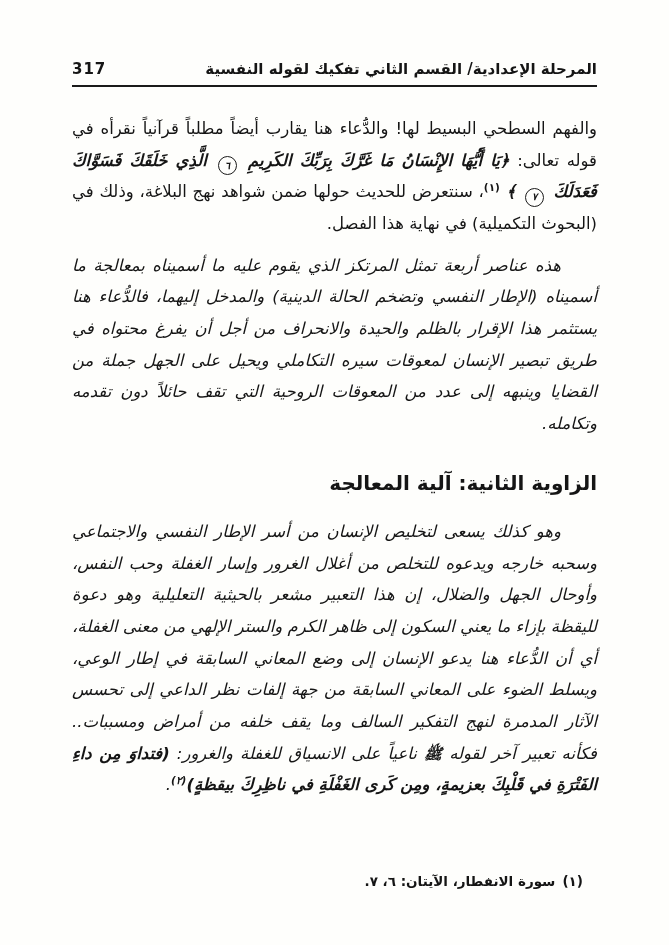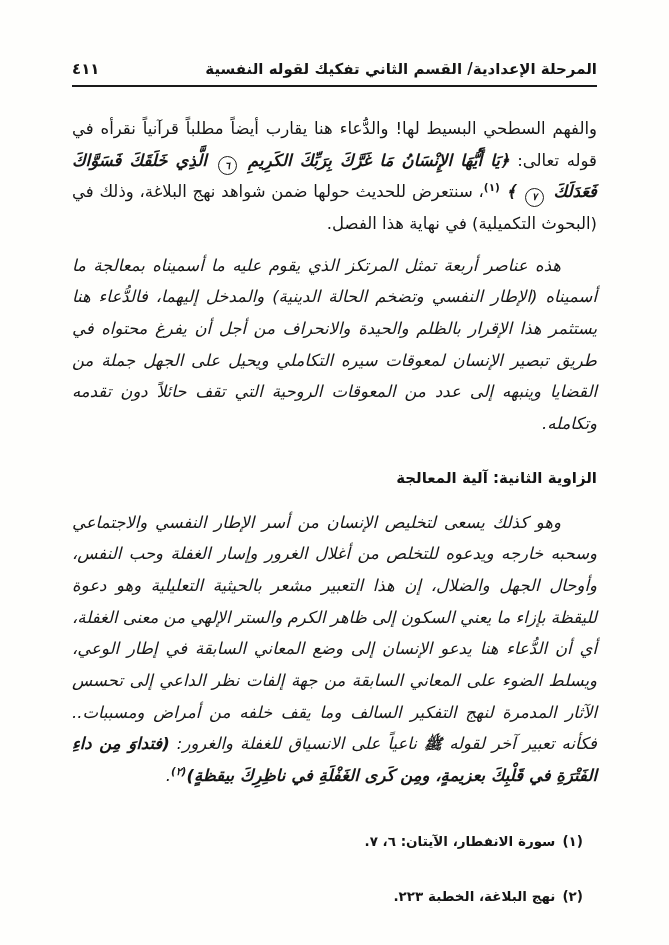--- a/index.html
+++ b/index.html
@@ -52,21 +52,21 @@
     line-height: 1;
   }
   .fn-ref {
     font-size: 10.5px;
     font-weight: bold;
     vertical-align: super;
     line-height: 0;
   }
   .section-heading {
     font-weight: bold;
-    font-size: 15px;
+    font-size: 20px;
     margin: 24px 0 14px 0;
   }
   .hadith { font-weight: bold; }
   .pbuh { font-weight: bold; font-size: 15px; }
   .footnotes {
     margin-top: auto;
     font-size: 13.5px;
     font-weight: bold;
     line-height: 2.3;
     padding-right: 14px;
@@ -74,21 +74,21 @@
   .footnote { display: block; margin-top: 24px; }
   .fn-marker { margin-inline-end: 7px; }
 </style>
 </head>
 <body>
 
 <div class="page">
 
   <div class="header">
     <span class="header-title">المرحلة الإعدادية/ القسم الثاني تفكيك لقوله النفسية</span>
-    <span class="page-number">٤١١</span>
+    <span class="page-number">317</span>
   </div>
 
   <div class="body-text">
 
     <p>
       <span>والفهم السطحي البسيط لها! والدُّعاء هنا يقارب أيضاً مطلباً قرآنياً نقرأه في قوله تعالى: </span>
       <span class="quran">
         <span>﴿يَا أَيُّهَا الإِنْسَانُ مَا غَرَّكَ بِرَبِّكَ الكَرِيمِ</span>
         <span class="ayah-badge">٦</span>
         <span>الَّذِي خَلَقَكَ فَسَوَّاكَ فَعَدَلَكَ</span>
@@ -106,18 +106,15 @@
     <p class="indent">
       <span>وهو كذلك يسعى لتخليص الإنسان من أسر الإطار النفسي والاجتماعي وسحبه خارجه ويدعوه للتخلص من أغلال الغرور وإسار الغفلة وحب النفس، وأوحال الجهل والضلال، إن هذا التعبير مشعر بالحيثية التعليلية وهو دعوة لليقظة بإزاء ما يعني السكون إلى ظاهر الكرم والستر الإلهي من معنى الغفلة، أي أن الدُّعاء هنا يدعو الإنسان إلى وضع المعاني السابقة في إطار الوعي، ويسلط الضوء على المعاني السابقة من جهة إلفات نظر الداعي إلى تحسس الآثار المدمرة لنهج التفكير السالف وما يقف خلفه من أمراض ومسببات.. فكأنه تعبير آخر لقوله </span><span class="pbuh">ﷺ</span><span> ناعياً على الانسياق للغفلة والغرور: </span><span class="hadith">(فتداوَ مِن داءِ الفَتْرَةِ في قَلْبِكَ بعزيمةٍ، ومِن كَرى الغَفْلَةِ في ناظِرِكَ بيقظةٍ)</span><span class="fn-ref">(٢)</span><span>.</span>
     </p>
 
   </div>
 
   <div class="footnotes">
     <div class="footnote">
       <span class="fn-marker">(١)</span><span>سورة الانفطار، الآيتان: ٦، ٧.</span>
     </div>
-    <div class="footnote">
-      <span class="fn-marker">(٢)</span><span>نهج البلاغة، الخطبة ٢٢٣.</span>
-    </div>
   </div>
 
 </div>
 
 </body></html>

